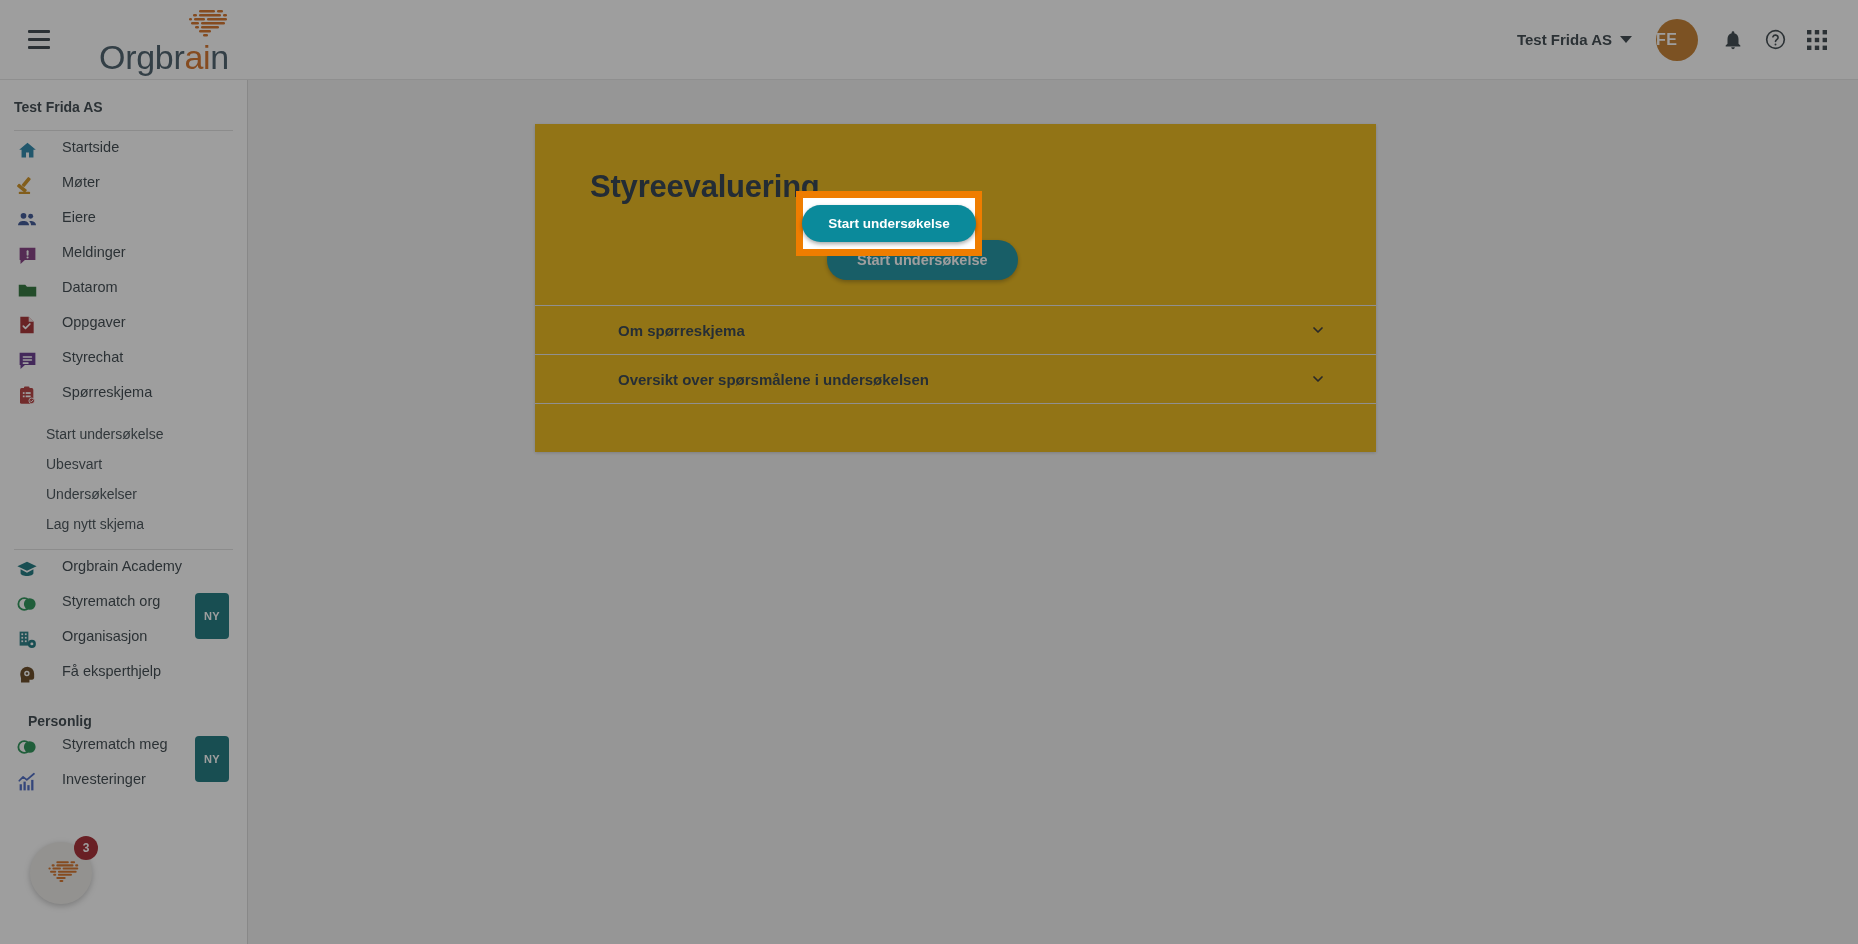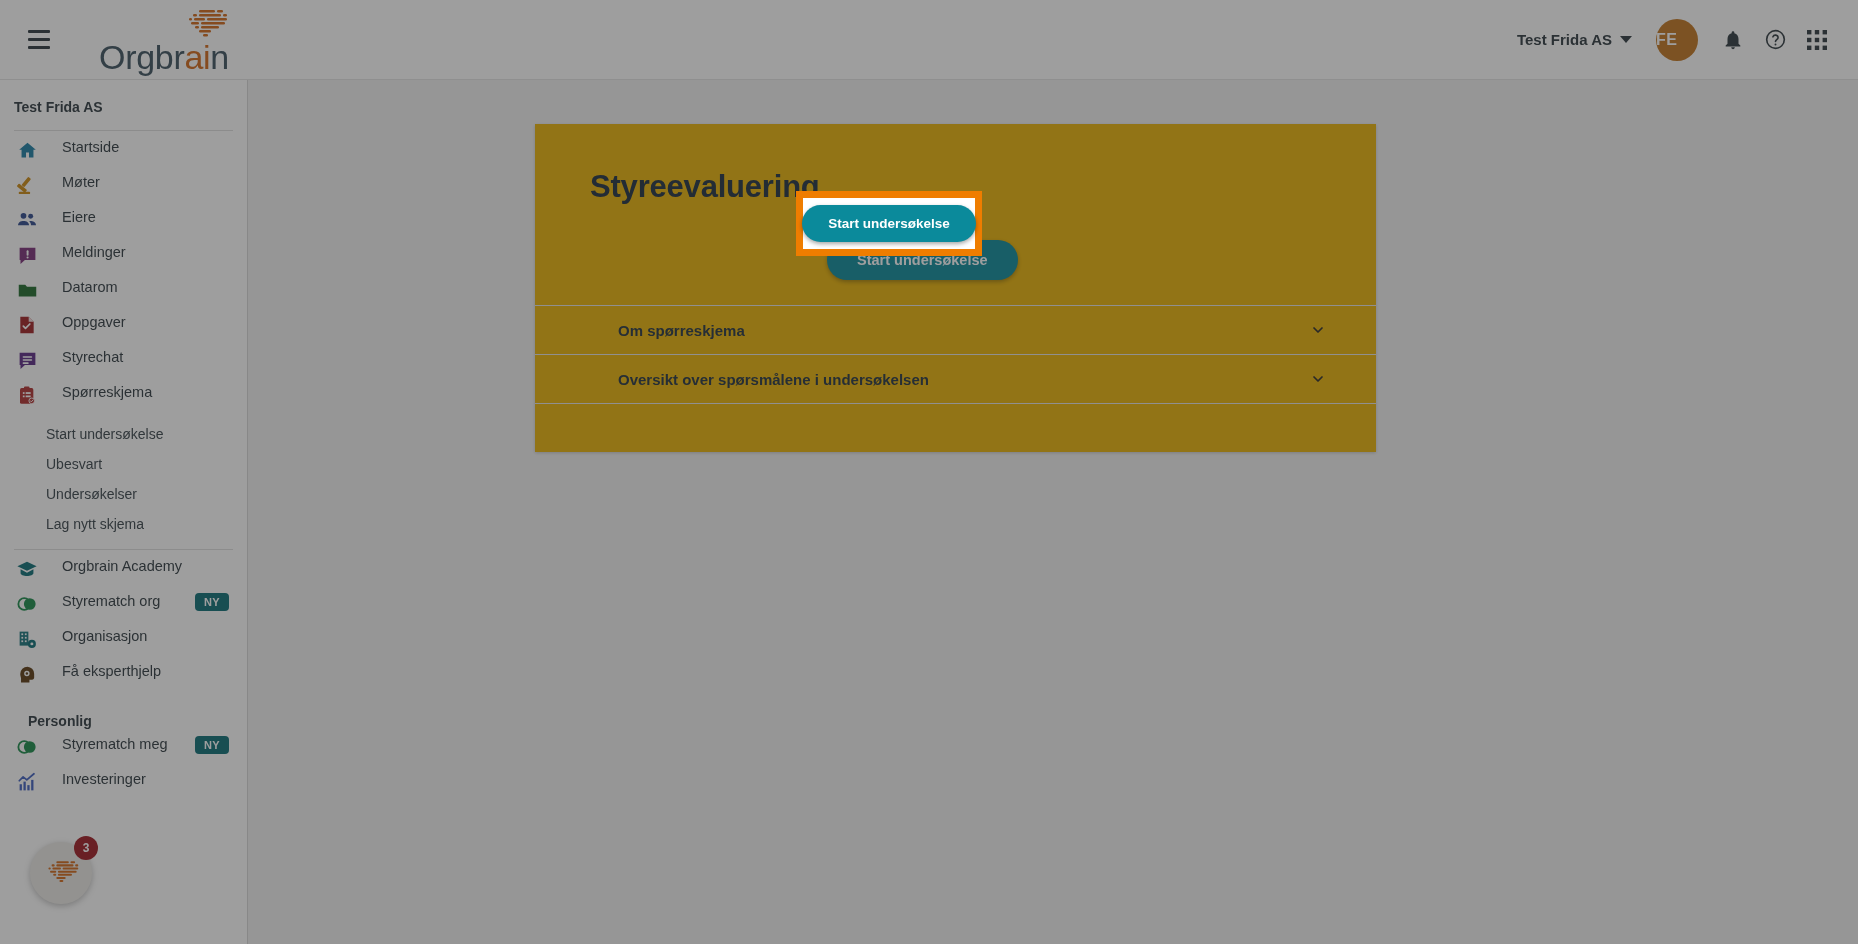--- a/index.html
+++ b/index.html
@@ -89,21 +89,21 @@
     font-size: 14.5px; color: #2f3a40;
   }
   .nav-item .ico { width: 22px; height: 22px; display:flex; align-items:center; justify-content:center; flex: none; }
   .nav-sub {
     font-size: 14px; color: #3a454c; height: 30px;
     display: flex; align-items: center; padding-left: 46px; cursor: pointer;
   }
   .badge-ny {
     margin-left: auto; margin-right: 18px;
     background: #0c6e76; color: #ffffff; font-size: 11px; font-weight: 700;
-    border-radius: 4px; padding: 3px 9px; letter-spacing: .4px;
+    border-radius: 4px; padding: 17px 9px; letter-spacing: .4px;
   }
   .side-group-title {
     font-size: 14px; font-weight: 700; color: #2f3a40;
     padding-left: 28px; height: 30px; line-height: 30px; margin-top: 8px;
   }
 
   
   .float-widget {
     position: absolute; left: 30px; top: 842px;
     width: 62px; height: 62px; border-radius: 50%;

